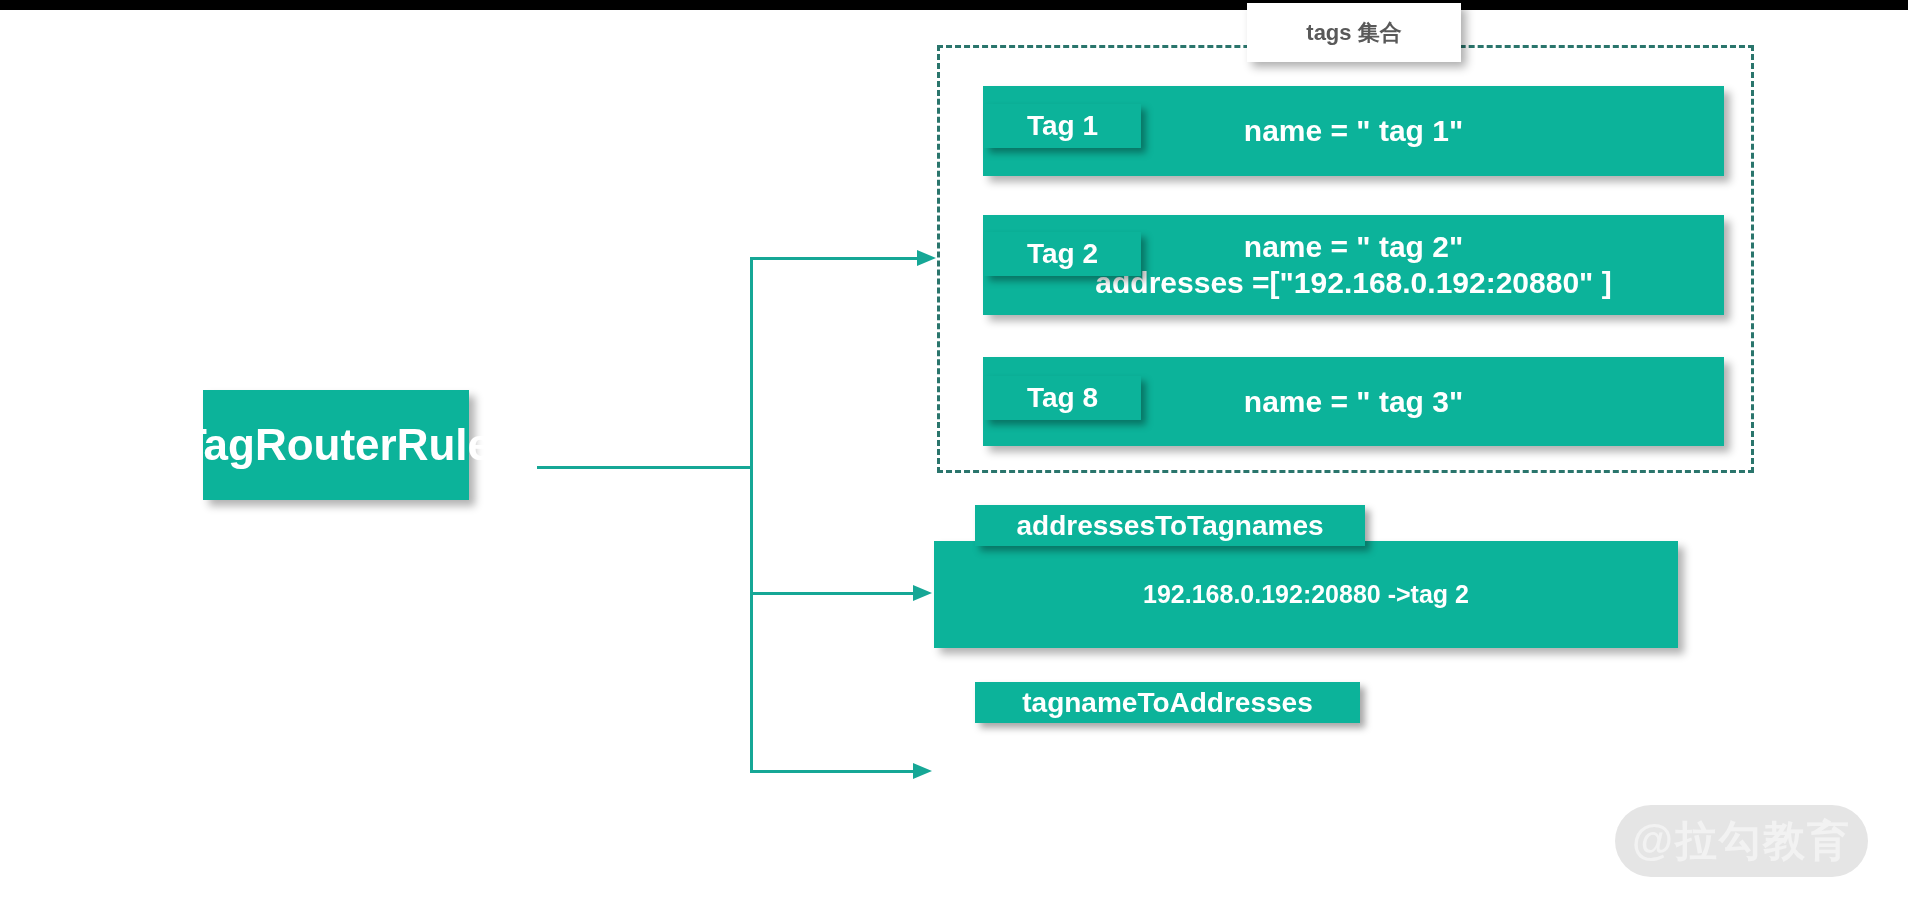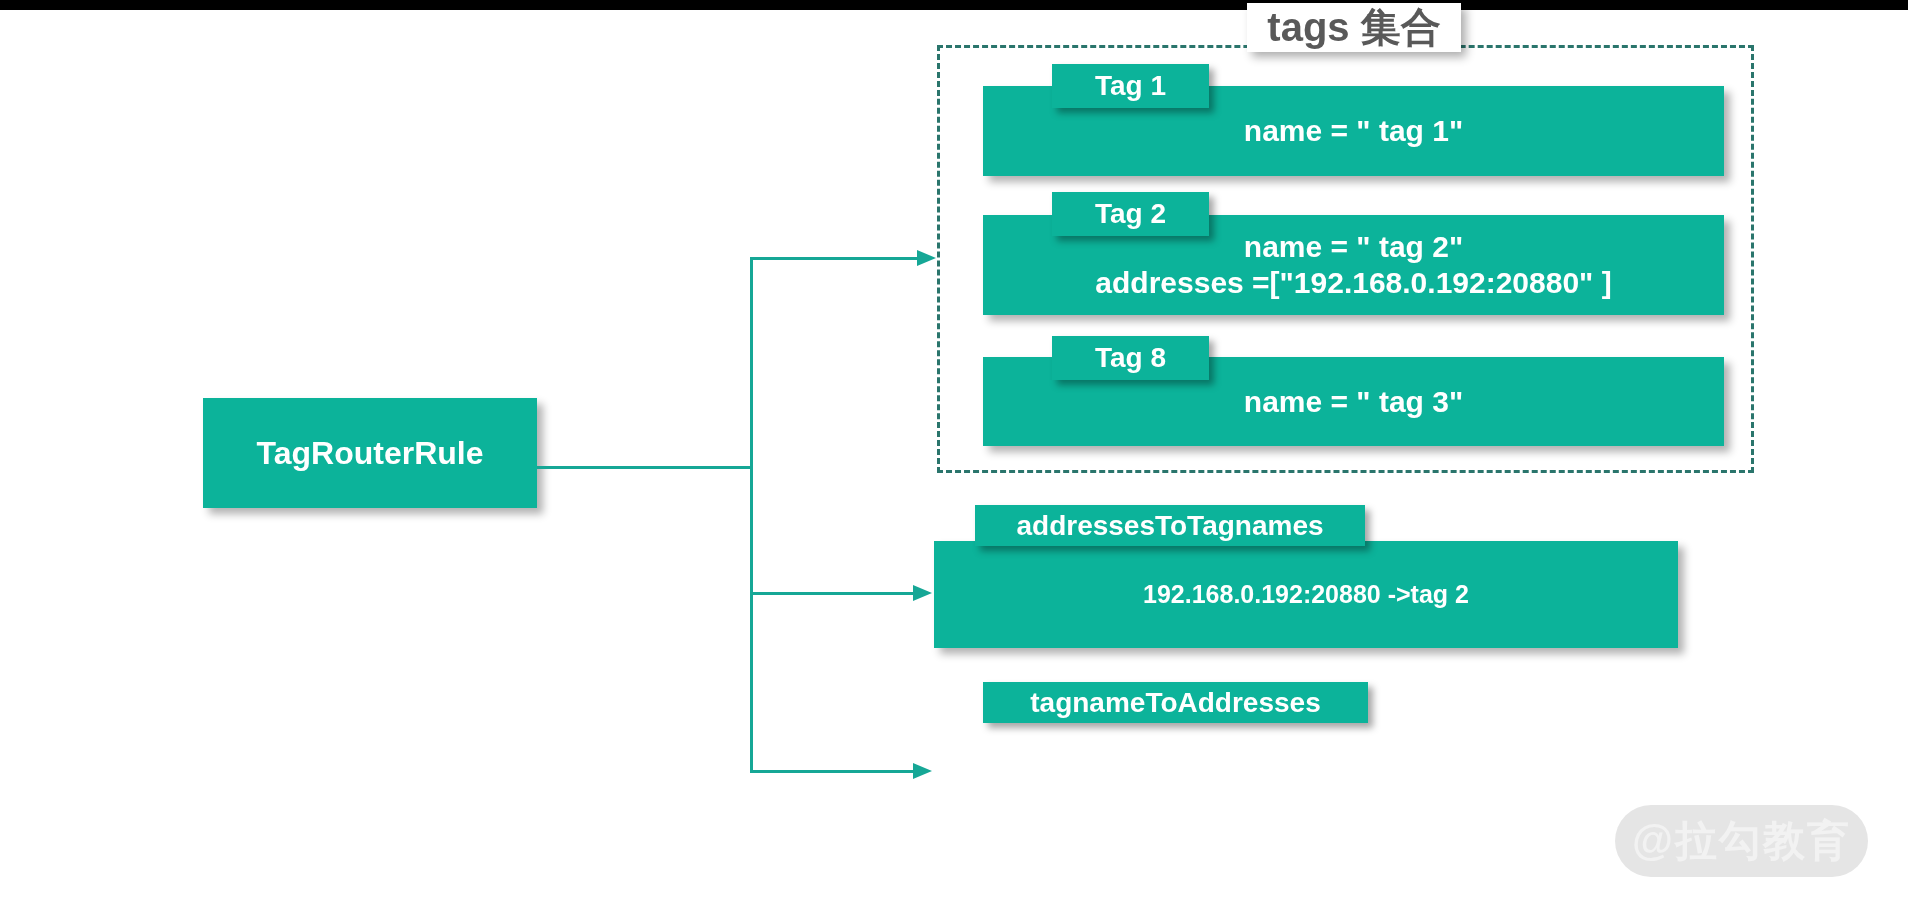--- a/index.html
+++ b/index.html
@@ -19,67 +19,68 @@
   }
   .topbar{position:absolute;left:0;top:0;width:1908px;height:10px;background:var(--top_bar);}
 
   
   .tbox{
     position:absolute;background:var(--teal_box);color:var(--box_text);
     box-shadow:6px 6px 8px rgba(0,0,0,0.30);
     display:flex;flex-direction:column;align-items:center;justify-content:center;
     font-weight:bold;text-align:center;
   }
-  .root-box{left:203px;top:398px;width:334px;height:110px;font-size:32px;font-weight:600;}
+  .root-box{left:203px;top:390px;width:266px;height:110px;font-size:44px;font-weight:600;}
 
   
   .hline,.vline{position:absolute;background:var(--connector);}
   .hline{height:3px;}
   .vline{width:3px;}
   .arrow{
     position:absolute;width:0;height:0;
     border-top:8px solid transparent;border-bottom:8px solid transparent;
     border-left:19px solid var(--connector);
   }
 
   
   .dashed-group{
     position:absolute;left:937px;top:45px;width:817px;height:428px;
     box-sizing:border-box;border:3px dashed var(--dashed_border);background:transparent;
   }
   .tags-title{
-    position:absolute;left:1247px;top:3px;width:214px;height:49px;
-    background:#ffffff;color:var(--title_text);font-size:40px;font-weight:bold;
+    position:absolute;left:1247px;top:3px;width:214px;height:59px;
+    background:#ffffff;color:var(--title_text);font-size:22px;font-weight:bold;
     display:flex;align-items:center;justify-content:center;
     box-shadow:5px 5px 9px rgba(0,0,0,0.32);
   }
 
   
   .tag-main{left:983px;width:741px;font-size:30px;line-height:36px;}
   .tag1{top:86px;height:90px;}
   .tag2{top:215px;height:100px;}
   .tag3{top:357px;height:89px;}
   .tag-label{
-    left:1052px;width:157px;height:44px;font-size:28px;
+    left:984px;width:157px;height:44px;font-size:28px;
     box-shadow:5px 5px 7px rgba(0,0,0,0.35);
+    margin-top:40px;
   }
   .tag1l{top:64px;}
   .tag2l{top:192px;}
   .tag3l{top:336px;}
 
   
   .map-label{
     left:975px;width:390px;height:41px;font-size:28px;
     box-shadow:5px 5px 7px rgba(0,0,0,0.35);
   }
   .map-label.l2{width:385px;}
   .map-main{left:934px;width:744px;height:107px;font-size:25px;}
   .addr-label{top:505px;}
   .addr-main{top:541px;}
-  .tagn-label{top:682px;margin-left:8px;}
+  .tagn-label{top:682px;}
   .tagn-main{top:717px;}
 
   
   .watermark{
     position:absolute;left:1615px;top:805px;width:253px;height:72px;border-radius:36px;
     background:var(--watermark_bg);display:flex;align-items:center;justify-content:center;
     color:var(--watermark_text);font-size:42px;font-weight:bold;letter-spacing:2px;
   }
 </style>
 </head>

